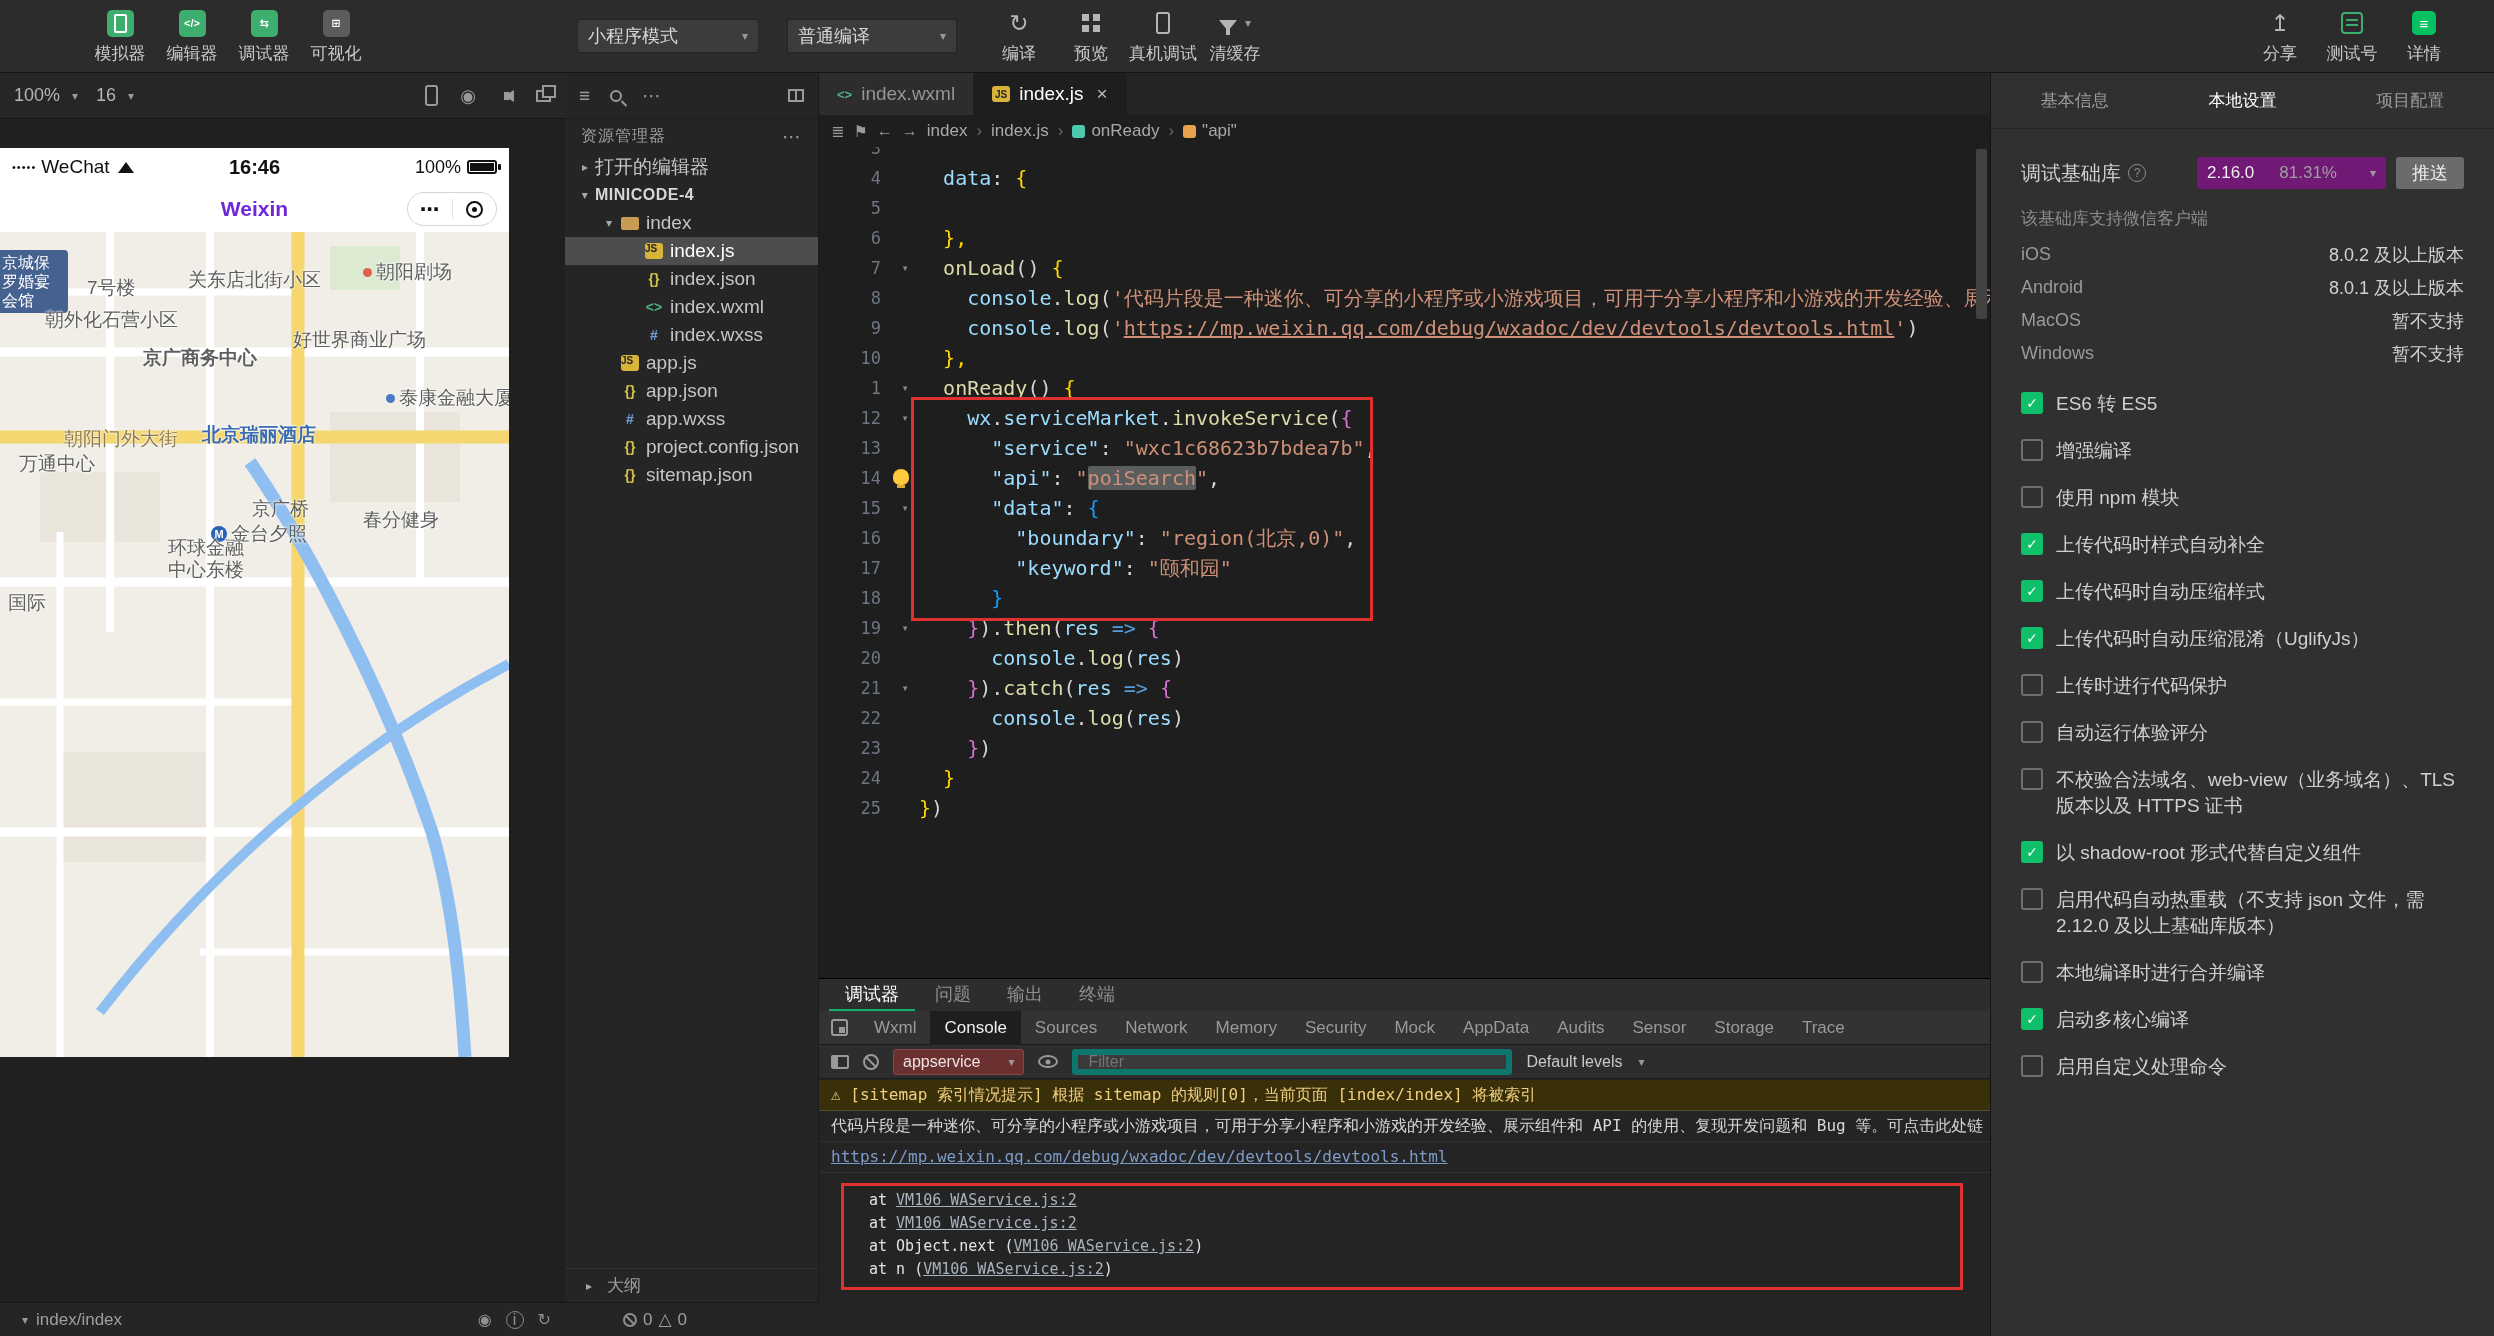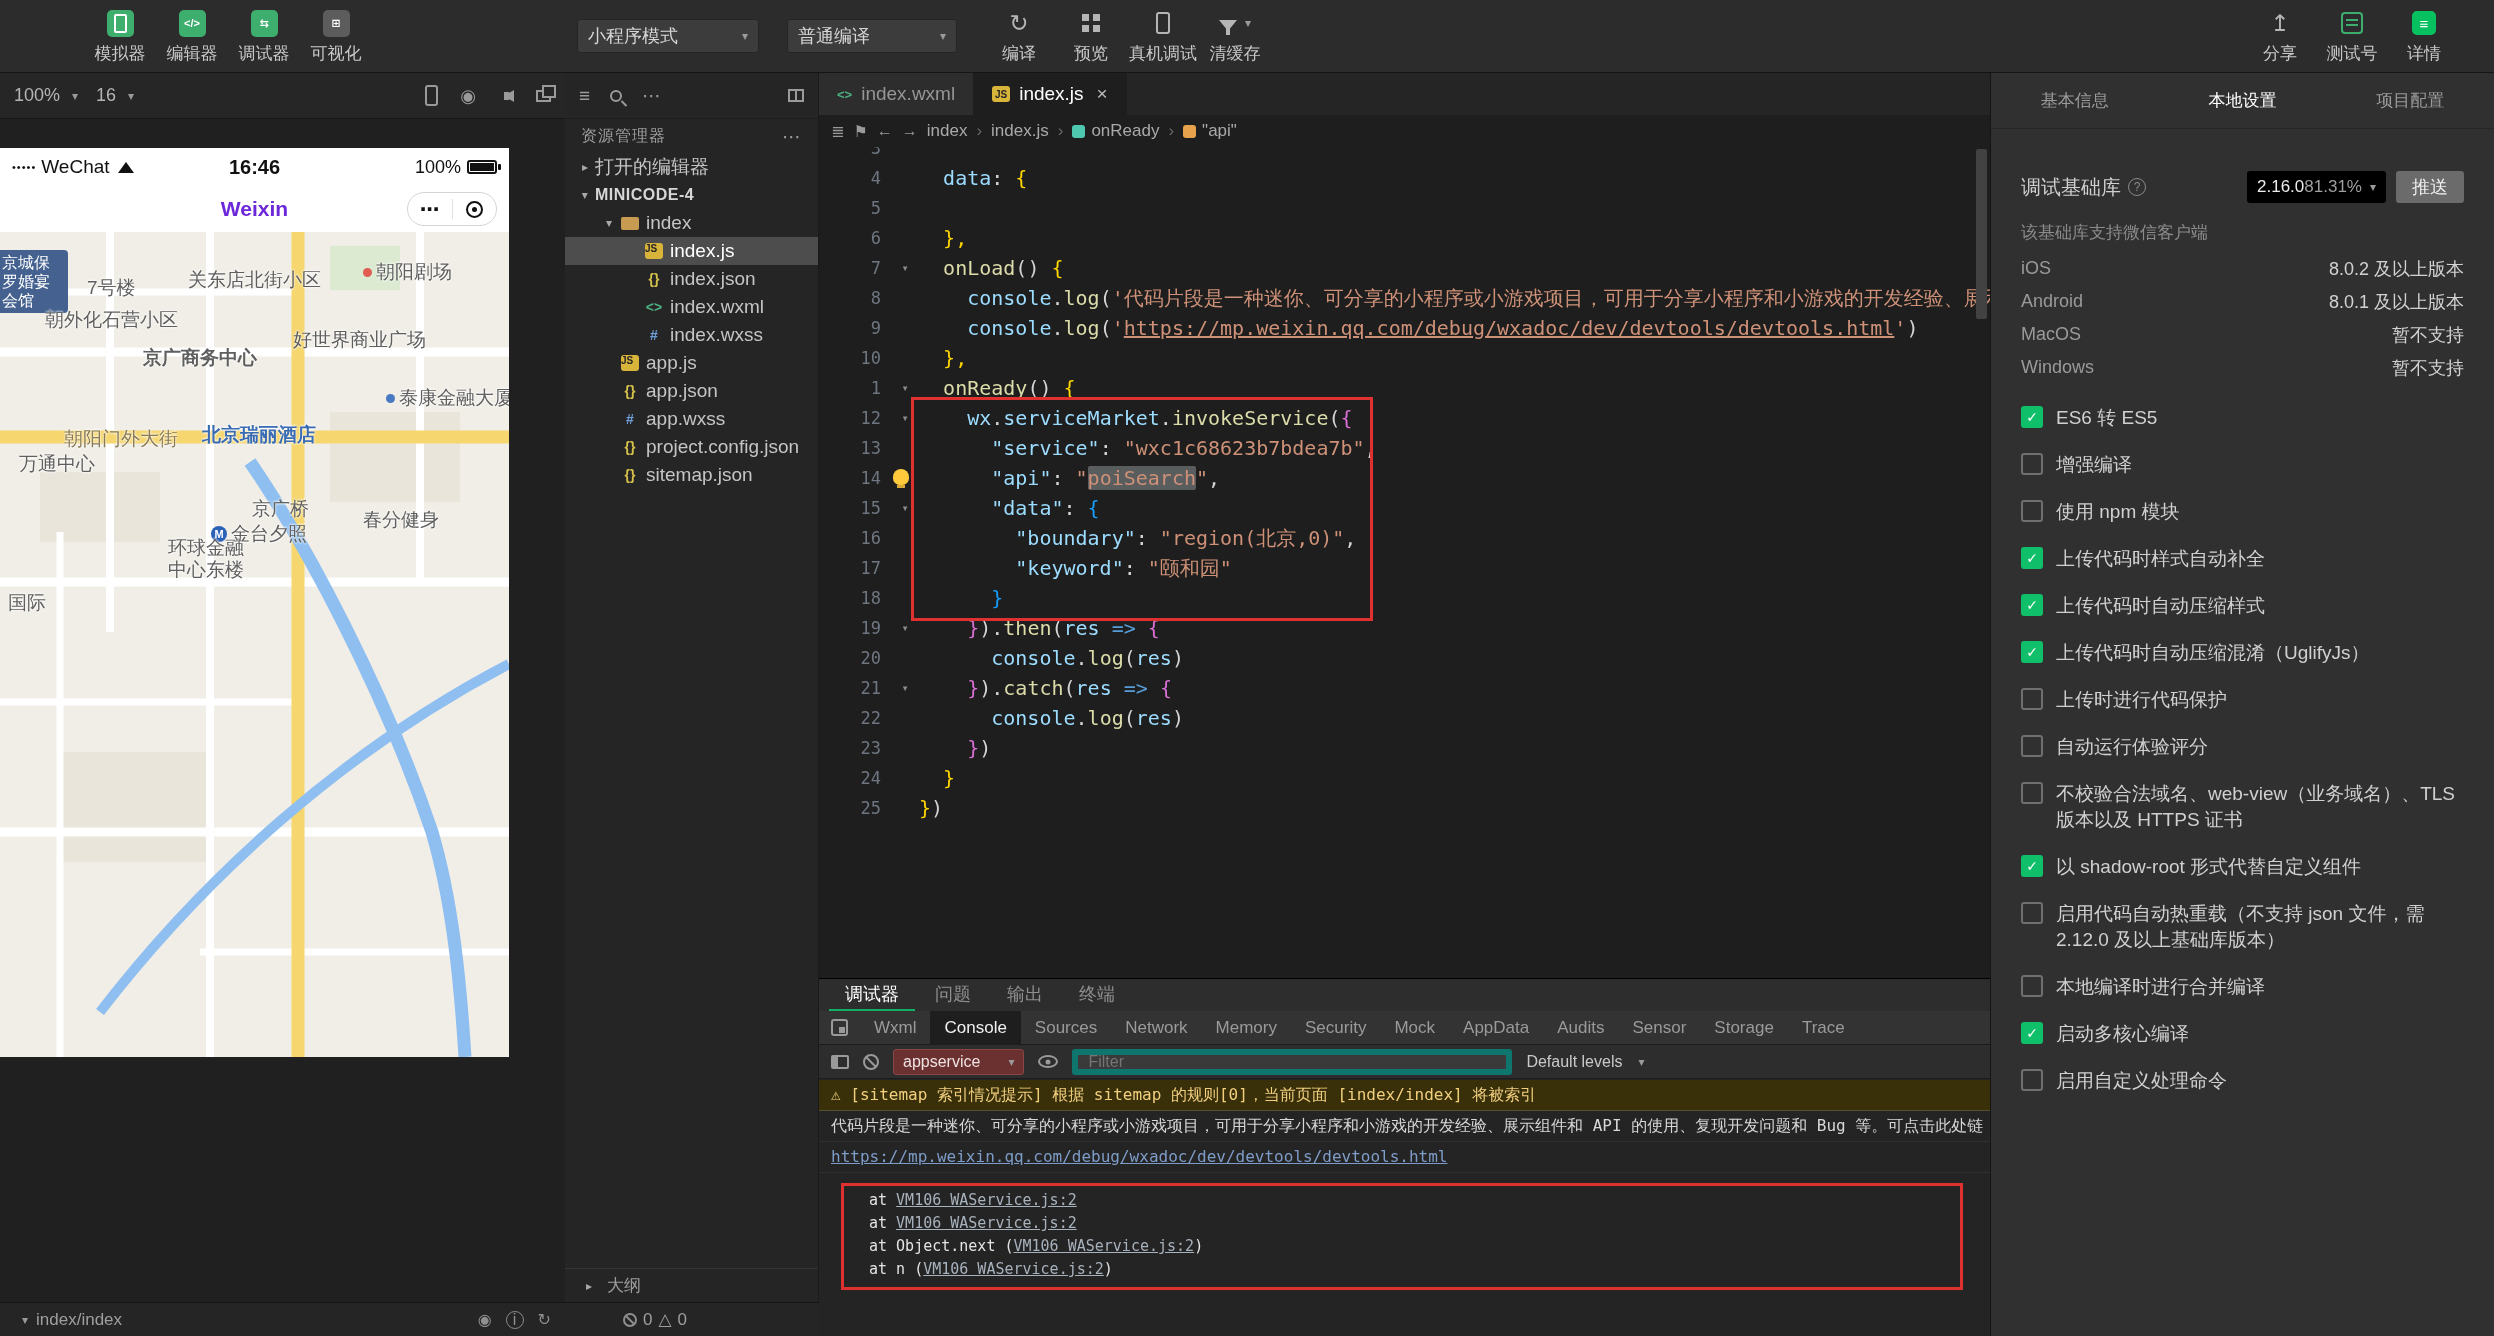--- a/index.html
+++ b/index.html
@@ -143,24 +143,24 @@
 .crow.link span{color:#7e9cc8;text-decoration:underline;cursor:pointer}
 .err-box{margin:10px 0 0 22px;width:1122px;border:3px solid #e03131;padding:3px 9px 6px;line-height:23px;font-size:15px;color:#e3e3e3}
 .err-box .stack{padding-left:16px}
 .clink{color:#a8b2bd;text-decoration:underline;cursor:pointer}
 
 #settings{position:absolute;left:1990px;top:73px;width:504px;height:1263px;background:#303030;border-left:1px solid #141414}
 #set-tabs{display:flex;height:56px;align-items:center;border-bottom:1px solid #262626}
 .stab{flex:1;text-align:center;font-size:17px;color:#9b9b9b;cursor:pointer}
 .stab.active{color:#fff}
 #set-body{padding:8px 30px}
-.baselib{display:flex;align-items:center;margin-top:34px}
+.baselib{display:flex;align-items:center;margin-top:20px}
 .baselib .lbl{color:#cfcfcf;font-size:20px}
 .qicon{width:18px;height:18px;border:1px solid #8a8a8a;border-radius:50%;color:#8a8a8a;font-size:12px;display:inline-flex;align-items:center;justify-content:center;margin-left:7px;flex:none}
-.ver-select{margin-left:auto;background:#000000;height:32px;border-radius:3px;display:flex;align-items:center;padding:0 10px;gap:0;font-size:17px;cursor:pointer}
+.ver-select{margin-left:auto;background:#701a75;height:32px;border-radius:3px;display:flex;align-items:center;padding:0 10px;gap:25px;font-size:17px;cursor:pointer}
 .ver-select .v{color:#ececec}.ver-select .p{color:#9f9f9f}
 .push-btn{margin-left:10px;background:#6b6b6b;color:#efefef;height:32px;border-radius:3px;padding:0 16px;display:flex;align-items:center;font-size:18px;cursor:pointer}
 .note{color:#8b8b8b;font-size:17px;margin-top:18px}
 .prow{display:flex;height:33px;align-items:center}
 .prow .k{color:#9a9a9a;font-size:18px}
 .prow .v{margin-left:auto;color:#d2d2d2;font-size:18px}
 #platforms{margin-top:8px;margin-bottom:10px}
 .opt{display:flex;gap:13px;margin-top:21px;align-items:flex-start;line-height:26px}
 .cb{flex:none;width:22px;height:22px;border-radius:3px;border:2px solid #6f6f6f;margin-top:1px;cursor:pointer;background:transparent}
 .cb.on{background:#10bf69;border-color:#10bf69;color:#fff;display:flex;align-items:center;justify-content:center;font-size:14px;font-weight:bold}

